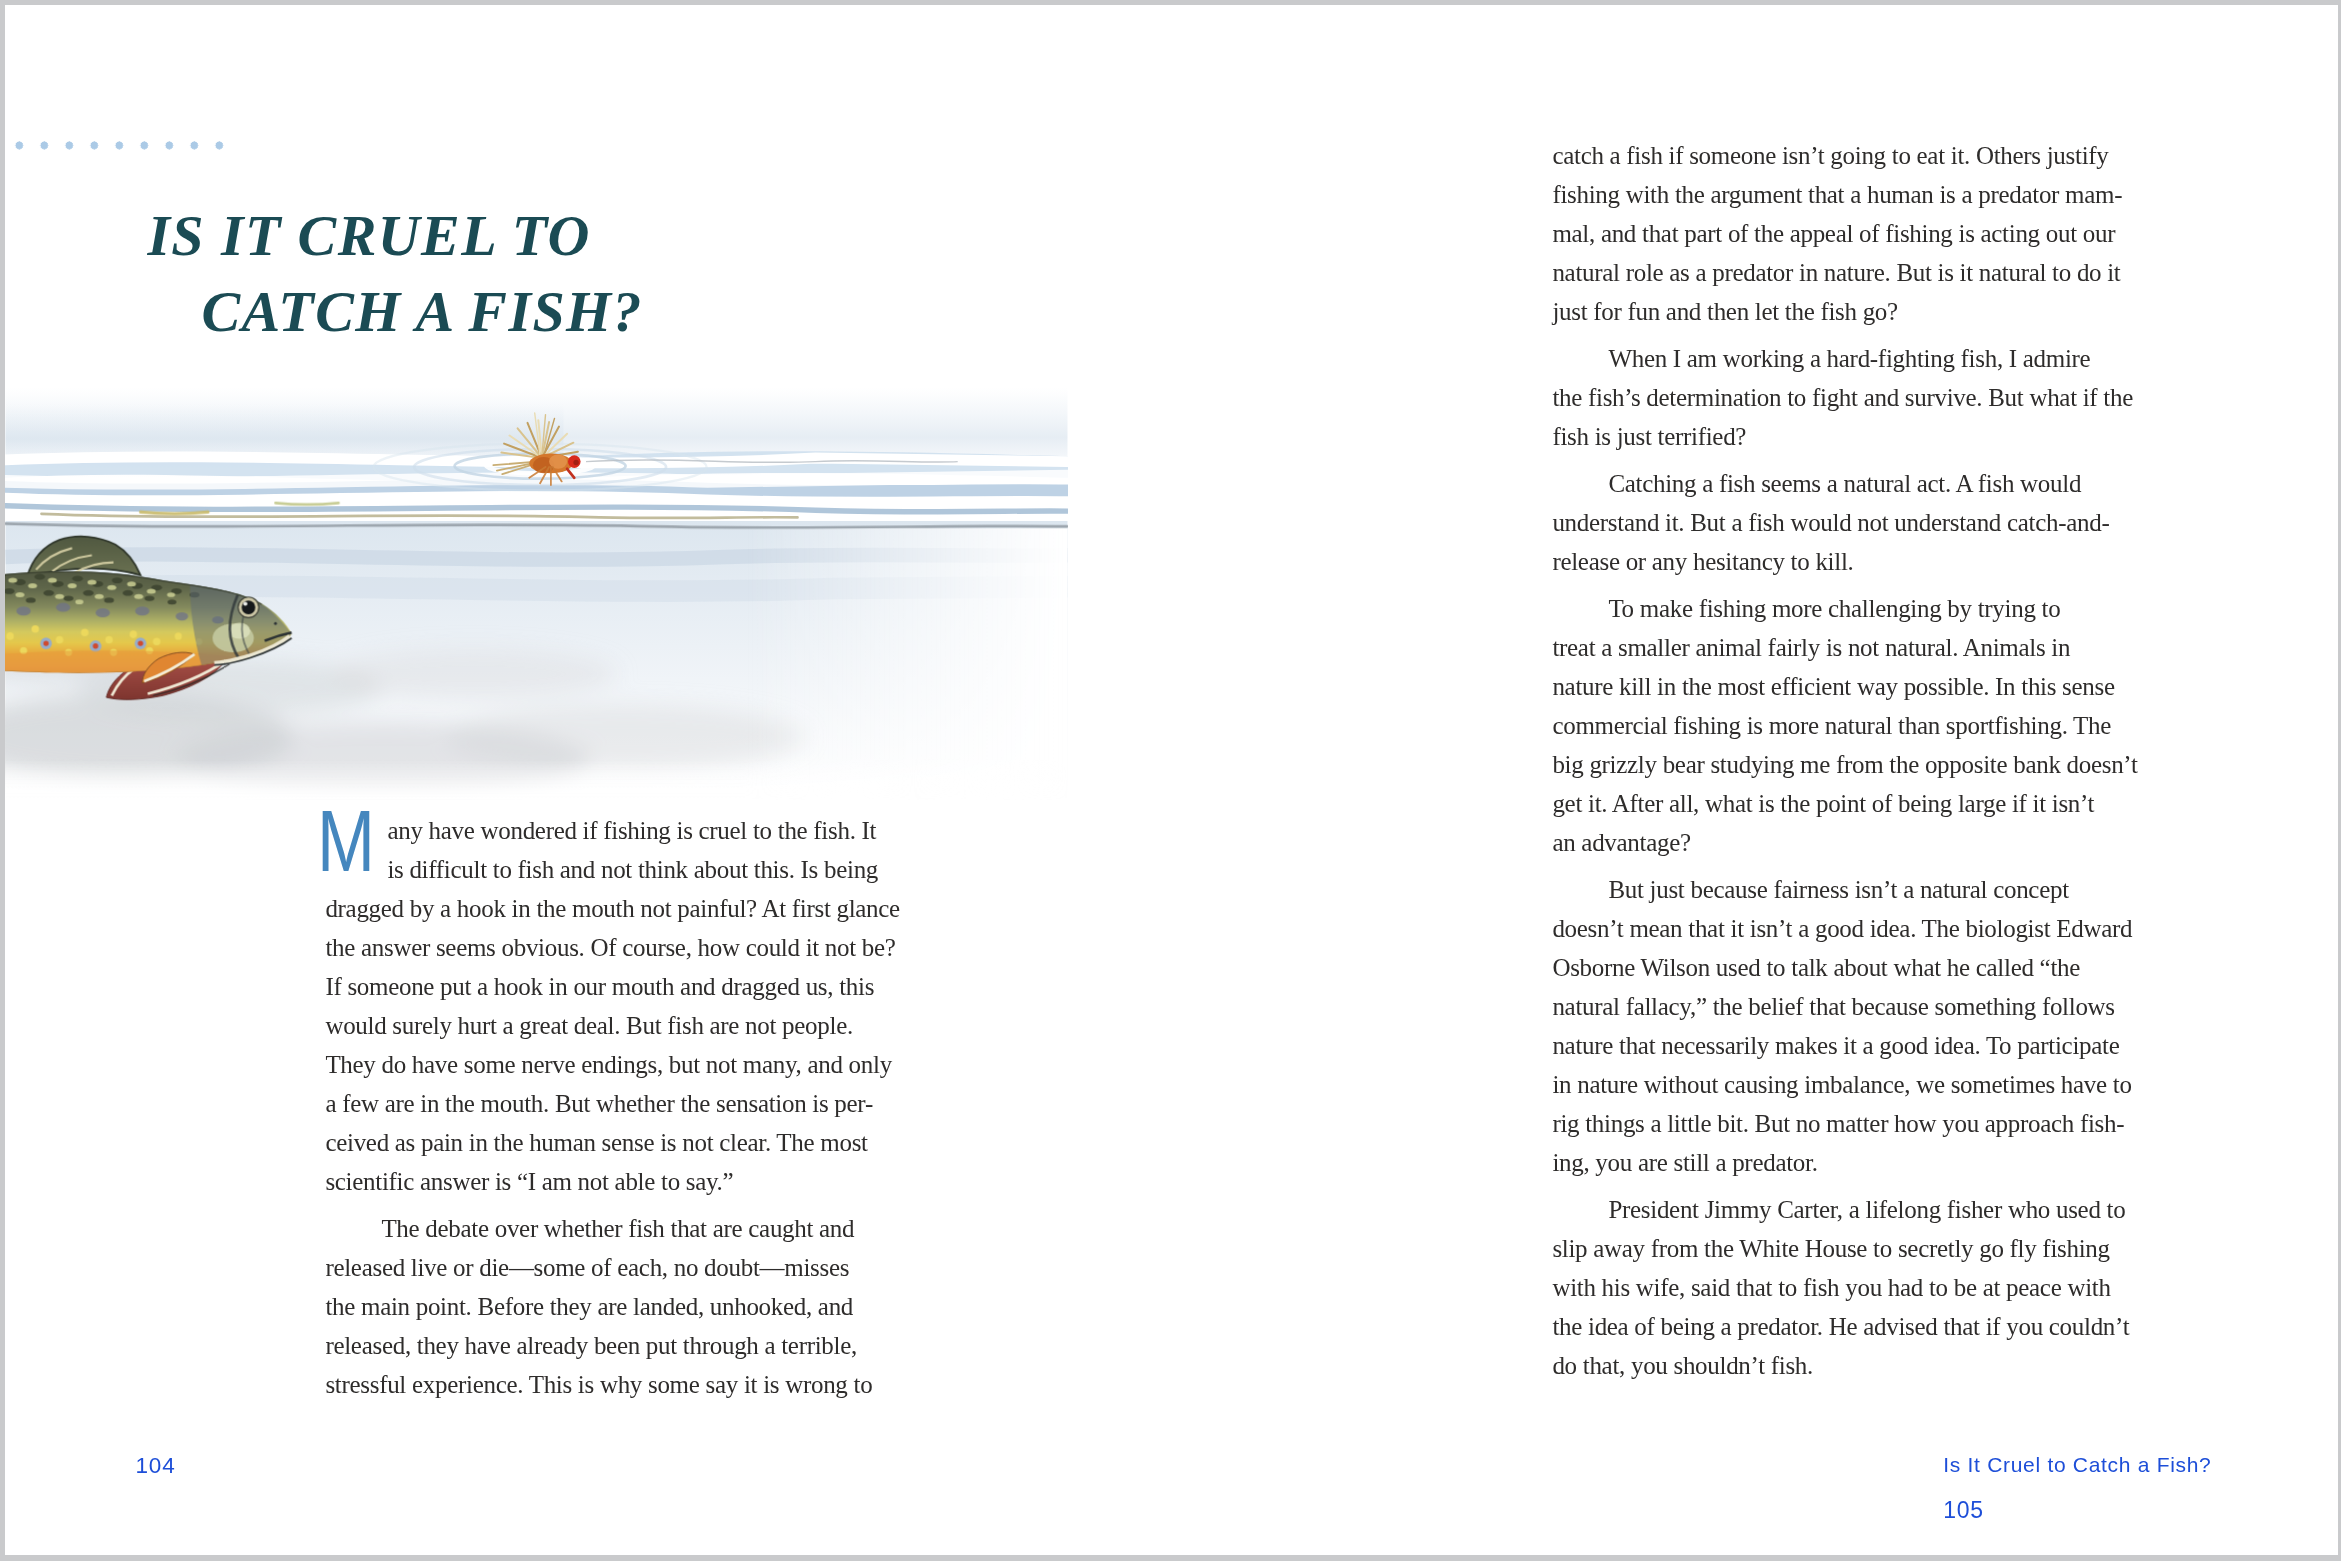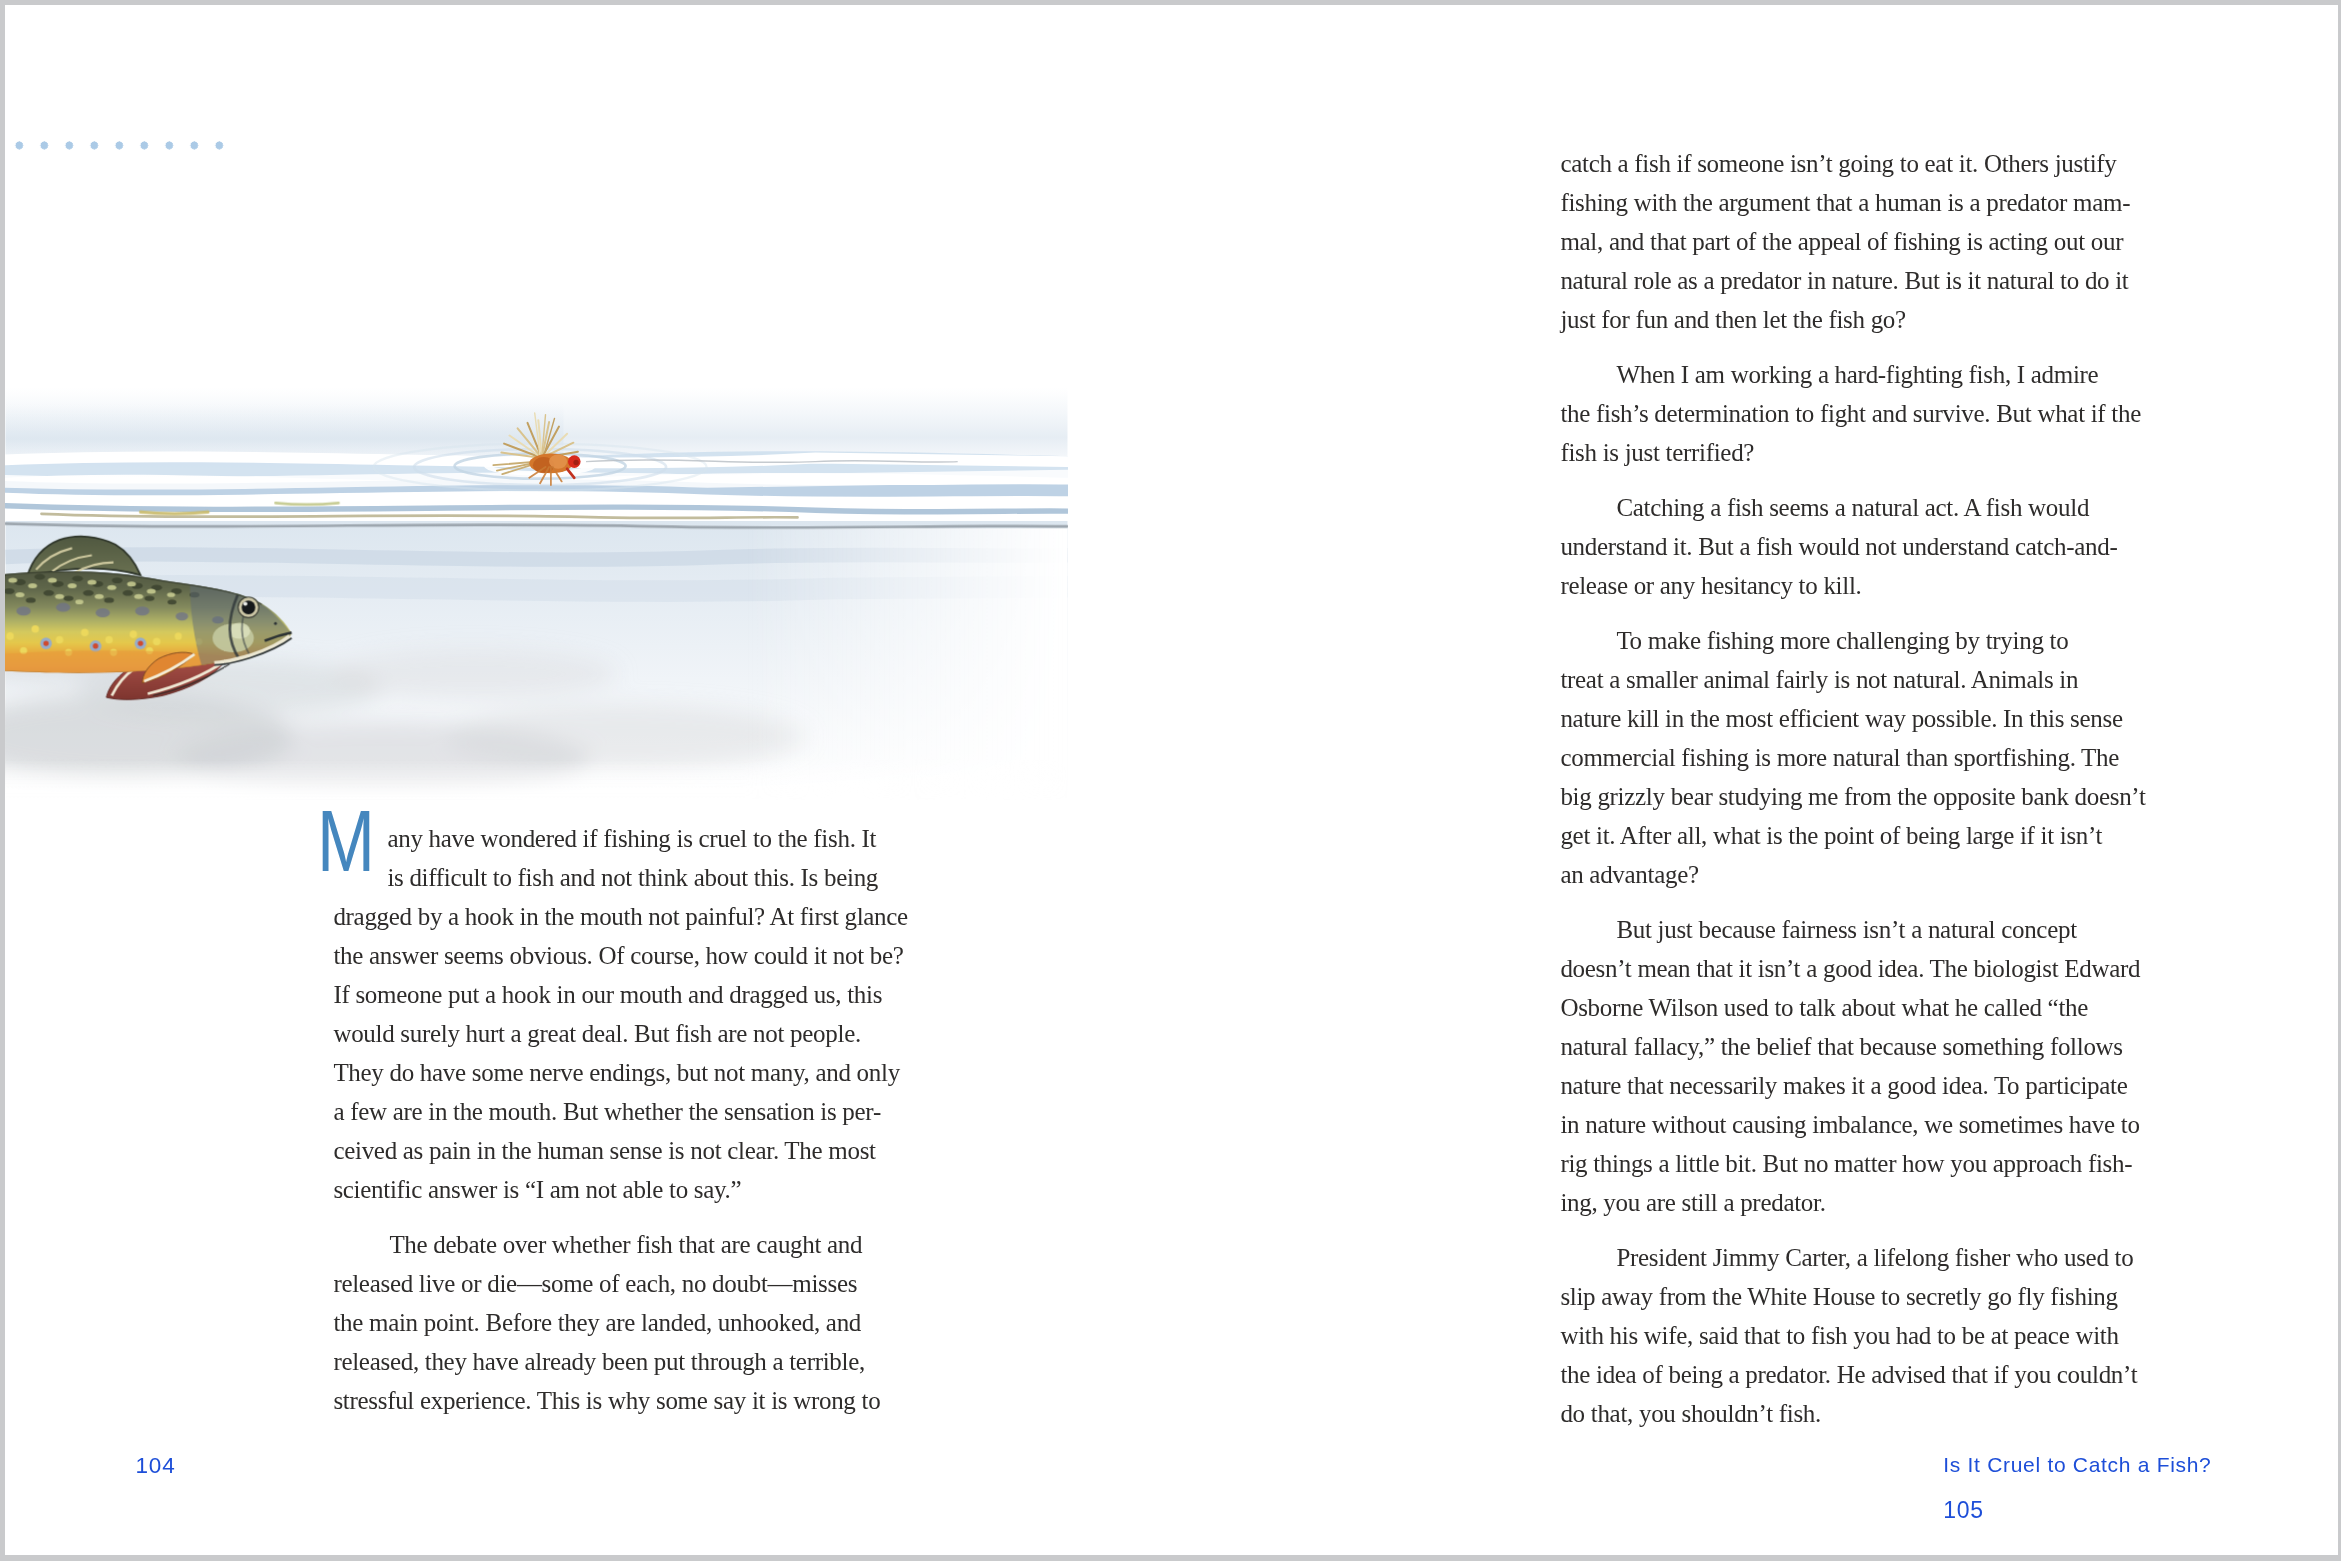--- a/index.html
+++ b/index.html
@@ -21,21 +21,21 @@
 
   
   .illustration{position:absolute;left:0;top:372px;width:1063px;height:423px;}
   .illustration svg{display:block;width:1063px;height:423px;}
 
   
   .body-col{position:absolute;color:#2e2c2b;font-size:25px;}
   .left-body{left:312px;top:798px;width:685px;}
   .right-body{left:1539px;top:123px;width:694px;}
   .line{height:39px;line-height:39px;white-space:nowrap;letter-spacing:-0.3px;}
-  .para{margin:16px;}
+  .para{margin:8px;}
   .para.indent .line:first-child{text-indent:56px;}
 
   .dropcap{float:left;width:61px;height:72px;margin:5.4px 9px 0 0;
     font-family:"Liberation Sans",sans-serif;font-weight:400;color:#4587be;
     font-size:87px;line-height:65px;display:block;
     transform:scaleX(.8);transform-origin:left top;}
 
   
   .folio{position:absolute;font-family:"Liberation Sans",sans-serif;color:#1d4ed8;}
   .folio-left{left:130px;top:1448px;font-size:22.5px;letter-spacing:0.9px;}
@@ -44,20 +44,24 @@
   .folio-right .pnum{font-size:23px;}
 </style>
 </head>
 <body>
 
 <div class="frame">
   <div class="page">
 
     <div class="ornament-dots"></div>
 
+    <h1 class="chapter-title">
+      <span class="t1">IS IT CRUEL TO</span>
+      <span class="t2">CATCH A FISH?</span>
+    </h1>
 
     <div class="illustration">
       <svg viewBox="0 0 1180 470" xmlns="http://www.w3.org/2000/svg">
         <defs>
           <linearGradient id="haze" x1="0" y1="0" x2="0" y2="1">
             <stop offset="0" stop-color="#dfe8f1" stop-opacity="0"></stop>
             <stop offset="0.55" stop-color="#d5e1ec" stop-opacity="0.6"></stop>
             <stop offset="1" stop-color="#dfe8f1" stop-opacity="0"></stop>
           </linearGradient>
           <linearGradient id="under" x1="0" y1="0" x2="0" y2="1">

